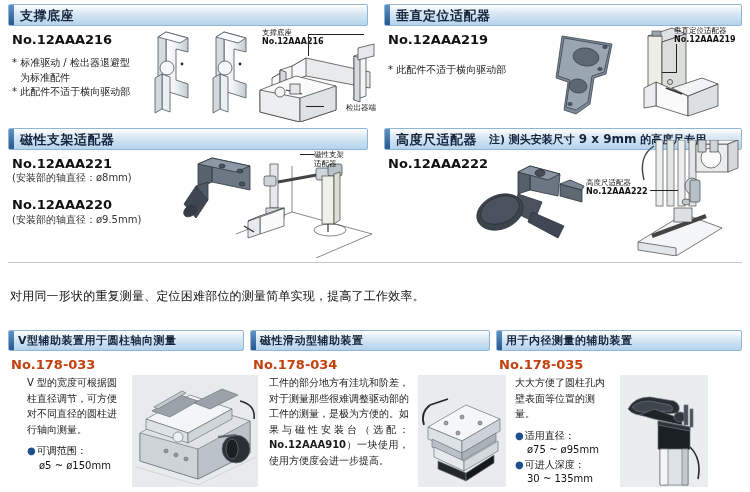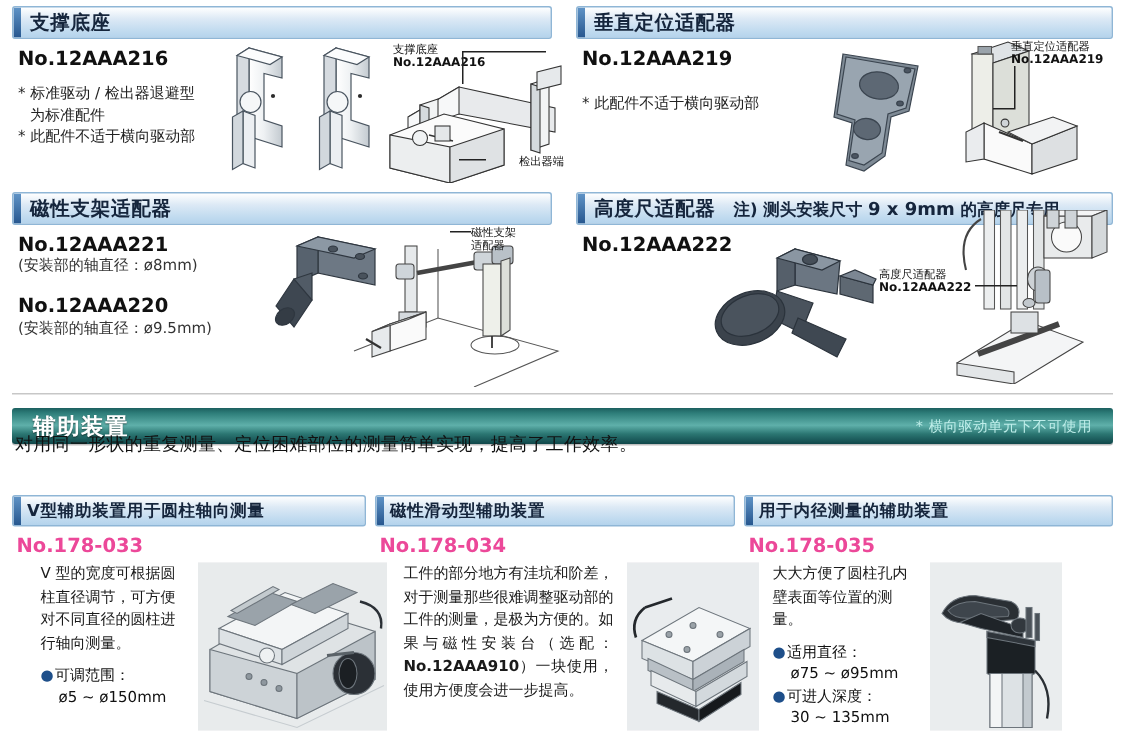--- a/index.html
+++ b/index.html
@@ -97,21 +97,21 @@
     font-size:12px;color:#111;letter-spacing:.2px;
   }
 
   
   .pan{position:absolute;top:330px;}
   .p1{left:8px;  width:236px;}
   .p2{left:250px;width:240px;}
   .p3{left:496px;width:246px;}
   .pan .bluebar{height:21px;}
   .pan .bluebar .btitle{font-size:11px;margin-left:9px;text-align:center;}
-  .pan .pno{font-size:13px;font-weight:bold;margin:6px 0 3px 3px;color:#ec4899;}
+  .pan .pno{font-size:13px;font-weight:bold;margin:6px 0 3px 3px;color:#c2410c;}
   .pan .body{position:relative;margin-left:16px;}
   .pan .ptext{
     font-size:10px;color:#1a1a1a;line-height:1.55;
   }
   .p1 .ptext{width:96px;}
   .p2 .ptext{width:140px;text-align:justify;}
   .p3 .ptext{width:96px;}
   .bullets{margin-top:7px;font-size:10px;line-height:1.45;color:#111;}
   .bullets .bl{display:flex;align-items:flex-start;}
   .bullets .dot{
@@ -339,24 +339,20 @@
     </svg>
     <div class="callout" style="left:202px;top:50px;">
       <span>高度尺适配器</span><br>
       <b>No.12AAA222</b>
     </div>
     <div class="leader" style="left:266px;top:62px;width:28px;height:1px;"></div>
   </div>
 
   <div class="hr"></div>
 
-  <div class="sectionbar">
-    <span class="stitle">辅助装置</span>
-    <span class="snote">* 横向驱动单元下不可使用</span>
-  </div>
   <div class="sectionsub">对用同一形状的重复测量、定位困难部位的测量简单实现，提高了工作效率。</div>
 
   <div class="pan p1">
     <div class="bluebar">
       <span class="btitle">V型辅助装置用于圆柱轴向测量</span>
     </div>
     <div class="pno">No.178-033</div>
     <div class="body" style="height:118px;">
       <div class="ptext" style="margin-left:3px;">V 型的宽度可根据圆柱直径调节，可方便对不同直径的圆柱进行轴向测量。</div>
       <div class="bullets" style="margin-left:3px;">

